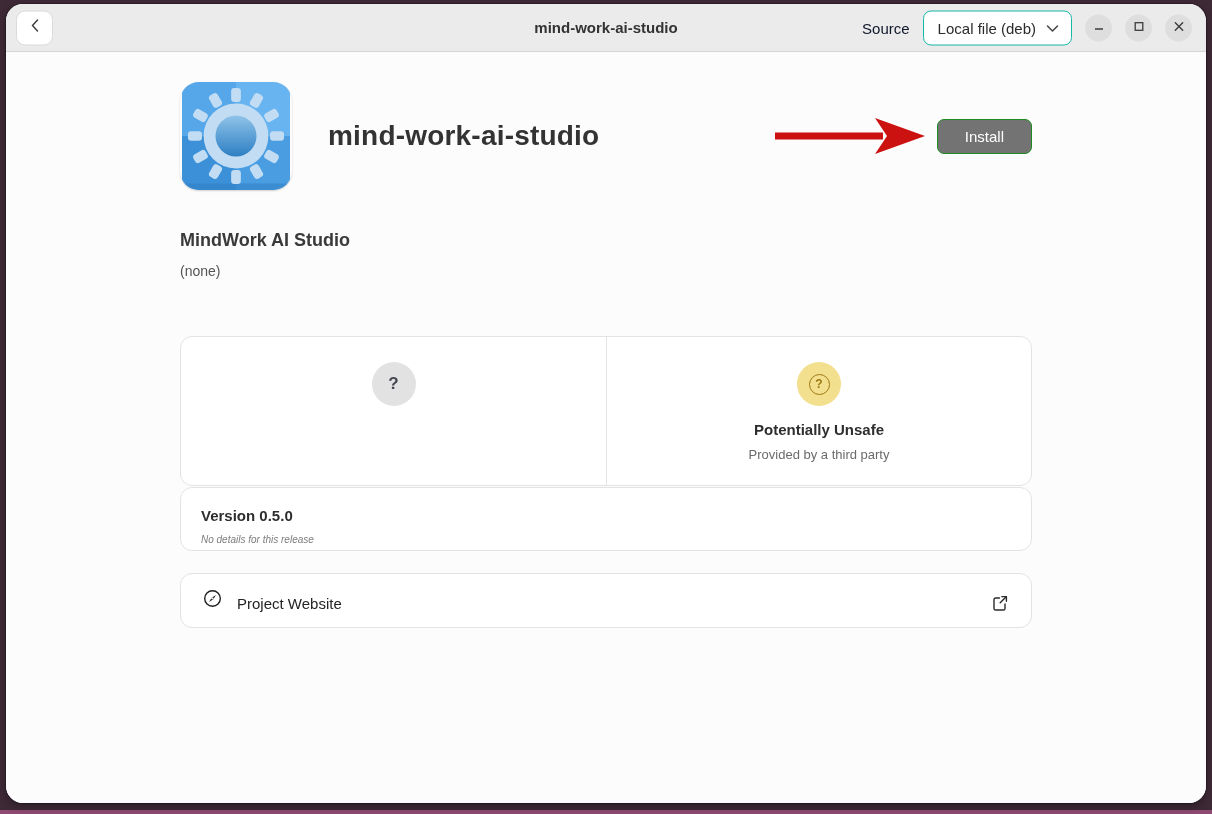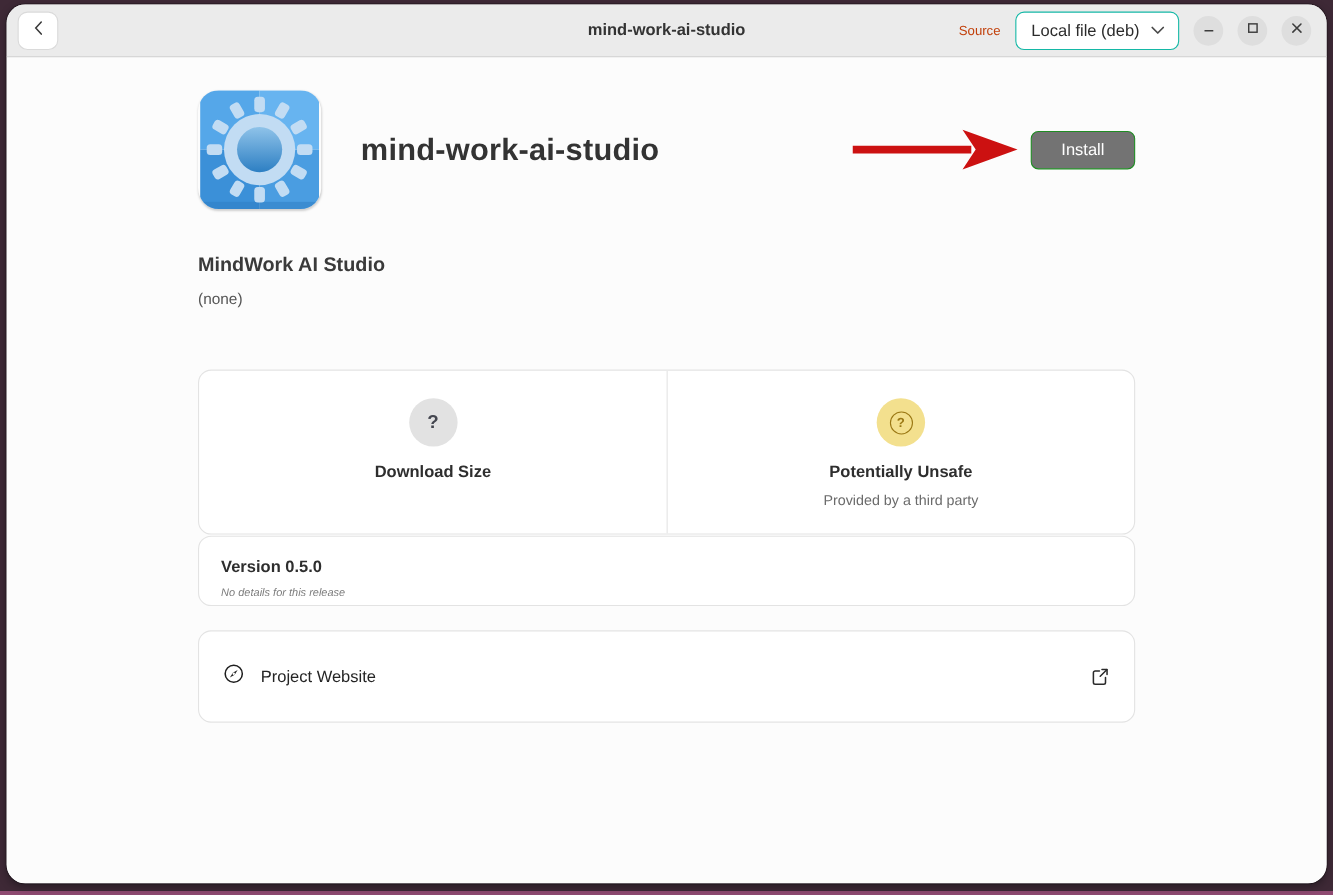--- a/index.html
+++ b/index.html
@@ -40,21 +40,21 @@
   }
   .win-title {
     position: absolute; left: 50%; transform: translateX(-50%);
     font-size: 15px; font-weight: bold; color: #333333;
     white-space: nowrap;
   }
   .titlebar-right {
     position: absolute; right: 14px; top: 50%; transform: translateY(-50%);
     display: flex; align-items: center; gap: 11px;
   }
-  .source-label { font-size: 12px; color: #c2410c; margin-right: 2px; }
+  .source-label { font-size: 15px; color: #0f172a; margin-right: 2px; }
   .source-dropdown {
     background: #ffffff; border: 1px solid #14b8a6; border-radius: 8px;
     height: 35px; padding: 0 12px 0 14px;
     display: flex; align-items: center; gap: 10px;
     font-size: 15px; color: #2b2b2b; cursor: pointer;
   }
   .win-ctrl {
     width: 27px; height: 27px; border-radius: 50%;
     background: #dedede;
     display: flex; align-items: center; justify-content: center;
@@ -107,22 +107,22 @@
     color: #9b7814; font-size: 12px; font-weight: bold;
   }
   .tile-title { margin-top: 15px; font-size: 15px; font-weight: bold; color: #2e2e2e; }
   .tile-sub { margin-top: 9px; font-size: 13px; color: #6b6b6b; }
 
   .version-card { margin-top: 1px; padding: 19px 20px 5px; }
   .version-title { font-size: 15px; font-weight: bold; color: #2e2e2e; }
   .version-sub { margin-top: 10px; font-size: 10px; color: #7c7c7c; font-style: italic; }
 
   .link-row {
-    margin-top: 22px; padding: 29px 22px;
-    display: flex; align-items: center; cursor: pointer;
+    margin-top: 22px; padding: 15px 22px;
+    display: flex; align-items: flex-end; cursor: pointer;
   }
   .link-label { margin-left: 15px; font-size: 15px; color: #242424; }
   .link-external { margin-left: auto; display: flex; }
 </style>
 </head>
 <body>
 
 <div class="desktop-accent"></div>
 
 <div class="window">
@@ -222,21 +222,20 @@
       </div>
 
       <div class="developer-name">MindWork AI Studio</div>
       <div class="license-text">(none)</div>
 
       <div class="card context-tiles">
         <div class="tile">
           <div class="tile-circle gray">
             <span>?</span>
           </div>
-          <div class="tile-title">Download Size</div>
         </div>
         <div class="tile">
           <div class="tile-circle yellow">
             <span class="ring-question">
               <span>?</span>
             </span>
           </div>
           <div class="tile-title">Potentially Unsafe</div>
           <div class="tile-sub">Provided by a third party</div>
         </div>

